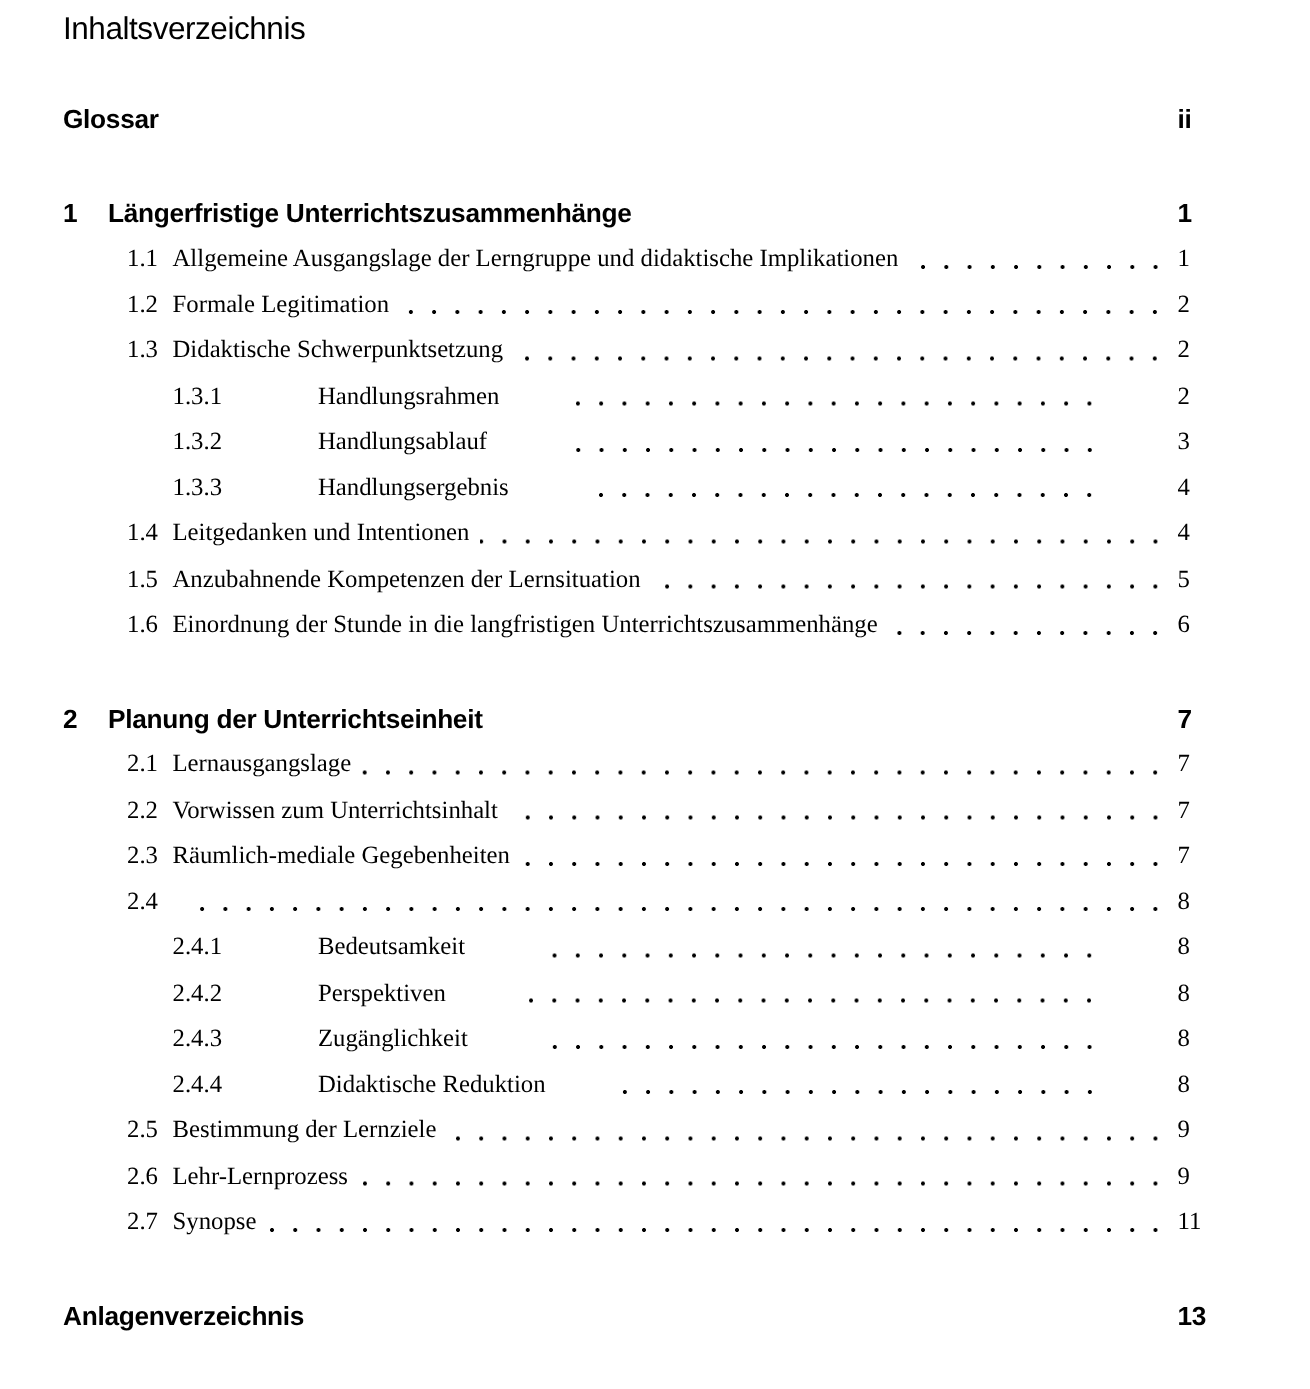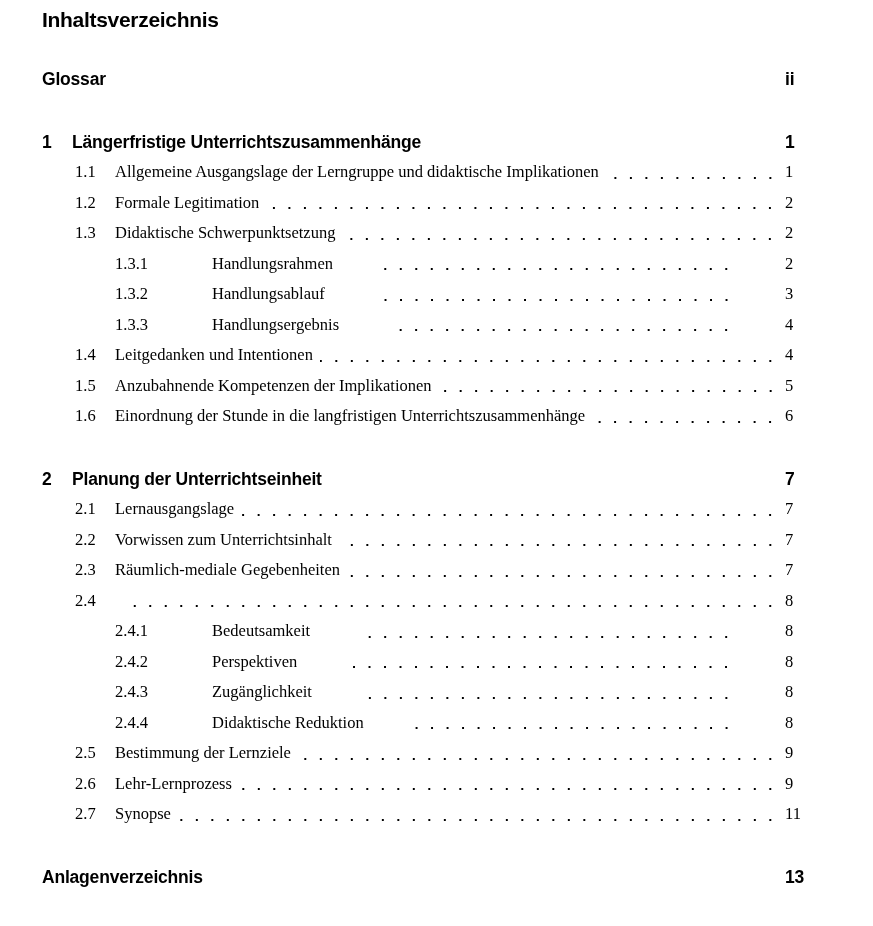--- a/index.html
+++ b/index.html
@@ -16,21 +16,21 @@
   .page {
     box-sizing: border-box;
     width: 873px;
     height: 926px;
     padding: 8px 62px 0 42px;
     background: #ffffff;
   }
   .page-title {
     margin: 0;
     font-family: "Liberation Sans", sans-serif;
-    font-weight: bold;
+    font-weight: normal;
     font-size: 21px;
     line-height: 24px;
     letter-spacing: -0.3px;
     color: #000000;
   }
   .toc {
     margin-top: 23px;
   }
   .row {
     display: flex;
@@ -44,21 +44,21 @@
   .row.l0 {
     font-family: "Liberation Sans", sans-serif;
     font-weight: bold;
     font-size: 17.5px;
     letter-spacing: -0.2px;
     margin-top: 32px;
   }
   .row.l0 .num { width: 30px; flex: 0 0 auto; }
   
   .row.l1 { padding-left: 33px; }
-  .row.l1 .num { width: 40px; flex: 0 0 auto; }
+  .row.l1 .num { width: 40px; flex: 0 0 auto; text-align: center; }
   
   .row.l2 { padding-left: 73px; gap: 44px; }
   .row.l2 .num { width: 53px; flex: 0 0 auto; }
 
   .title-text { flex: 0 0 auto; }
 
   .leader {
     flex: 1 1 auto;
     min-width: 4px;
     align-self: stretch;
@@ -131,21 +131,21 @@
         <span class="pagenum">4</span>
       </div>
       <div class="row l1">
         <span class="num">1.4</span>
         <span class="title-text">Leitgedanken und Intentionen</span>
         <span class="leader"></span>
         <span class="pagenum">4</span>
       </div>
       <div class="row l1">
         <span class="num">1.5</span>
-        <span class="title-text">Anzubahnende Kompetenzen der Implikationen</span>
+        <span class="title-text">Anzubahnende Kompetenzen der Lernsituation</span>
         <span class="leader"></span>
         <span class="pagenum">5</span>
       </div>
       <div class="row l1">
         <span class="num">1.6</span>
         <span class="title-text">Einordnung der Stunde in die langfristigen Unterrichtszusammenhänge</span>
         <span class="leader"></span>
         <span class="pagenum">6</span>
       </div>
       <div class="row l0">

